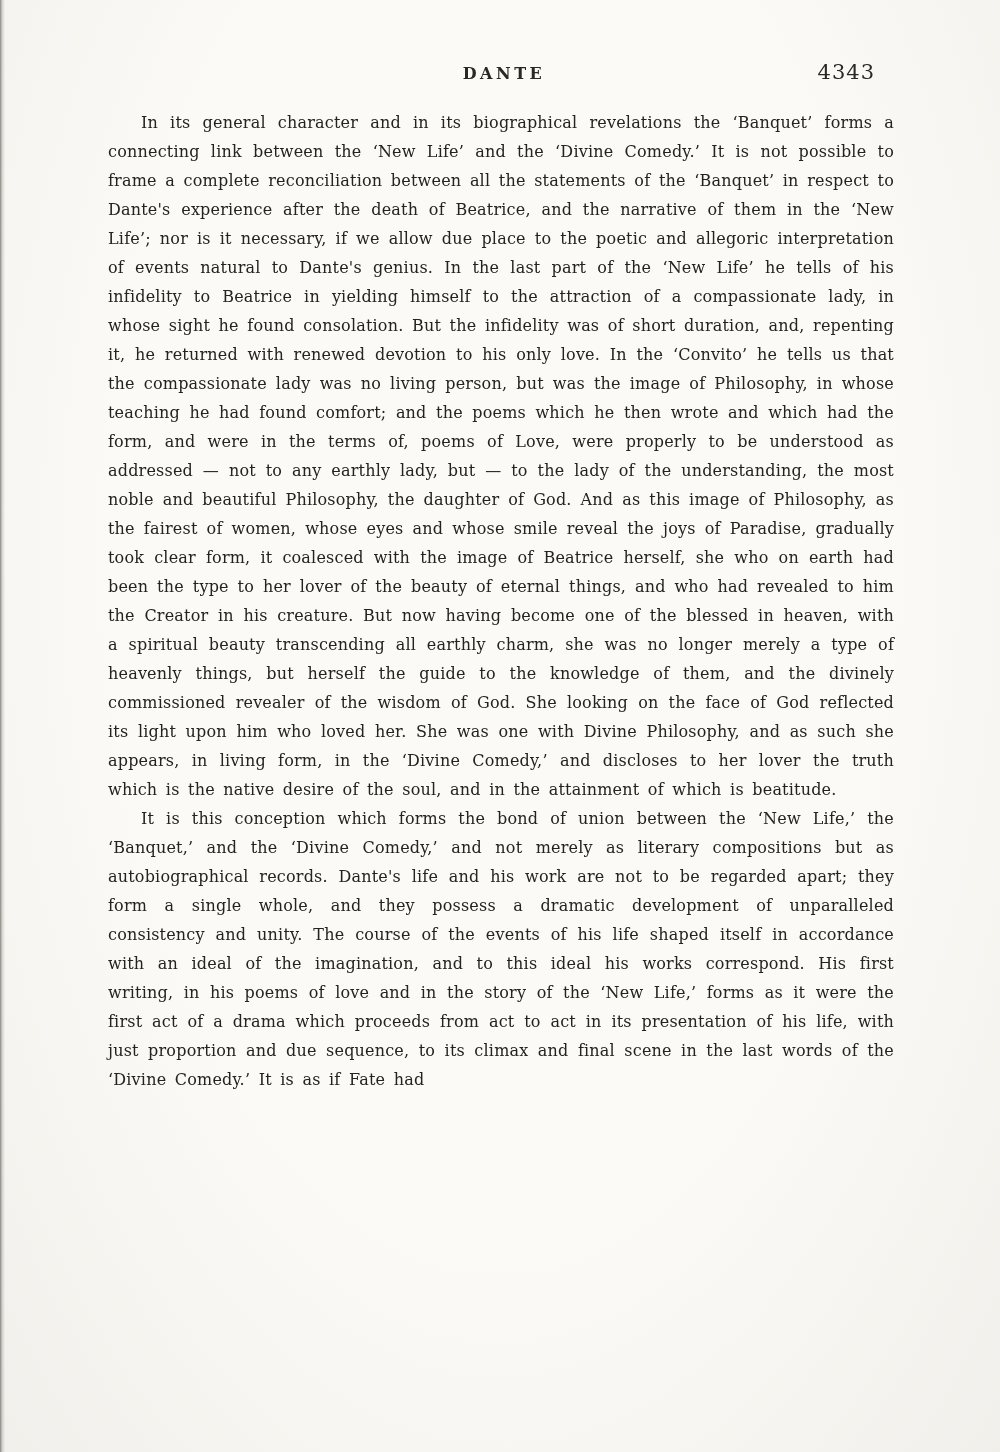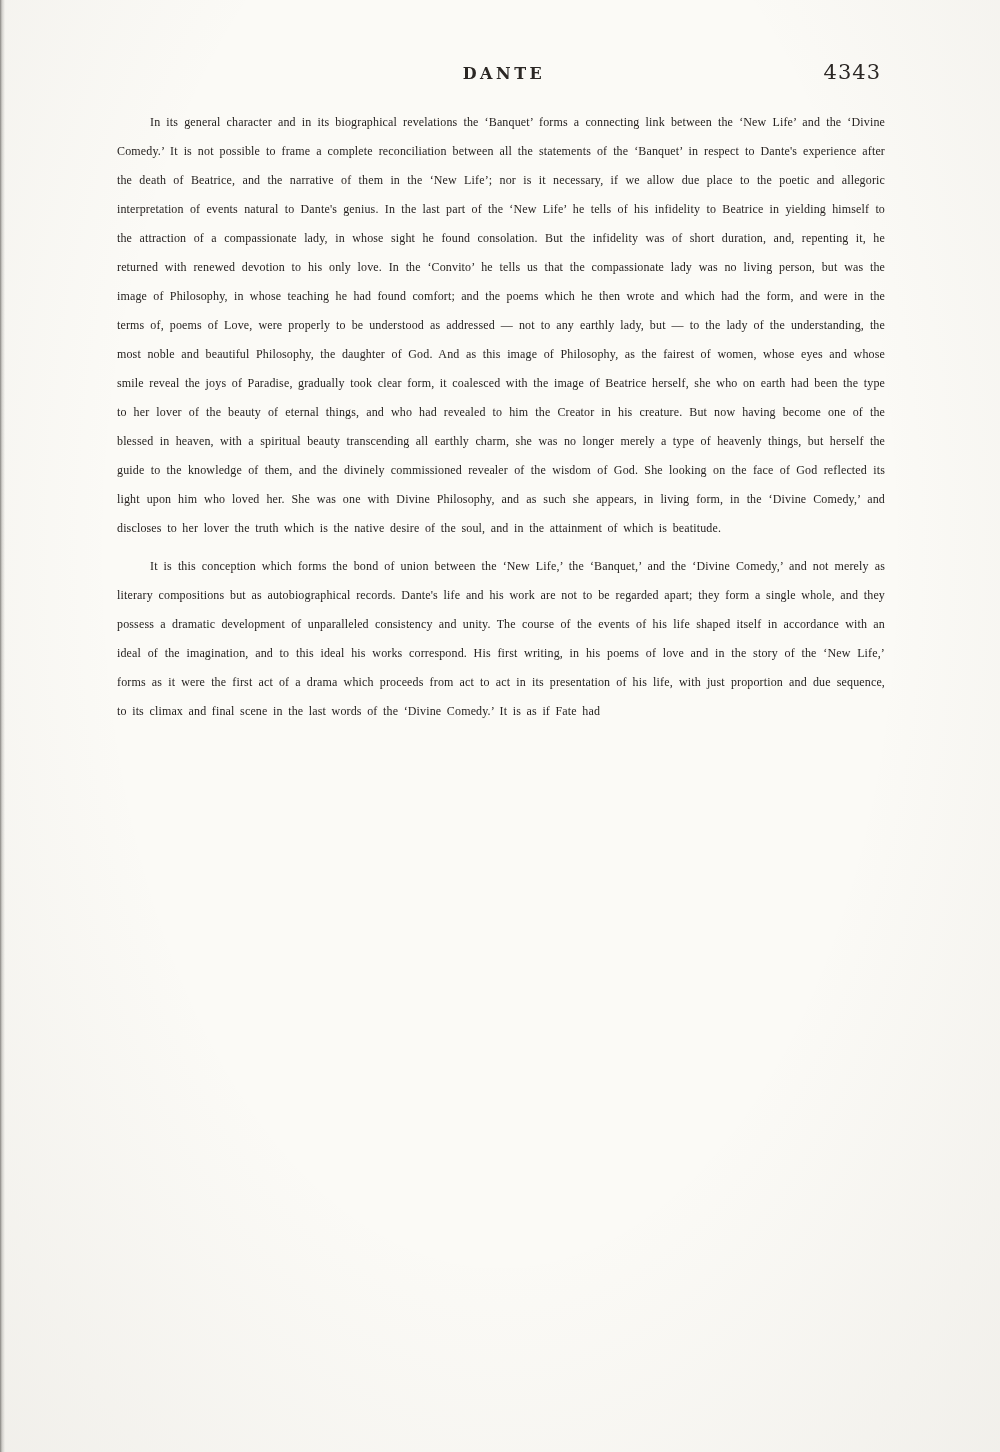--- a/index.html
+++ b/index.html
@@ -40,39 +40,38 @@
     display: block;
     text-align: center;
     font-size: 16px;
     font-weight: 700;
     letter-spacing: 3.5px;
     color: #2b2724;
     padding-left: 8px;
   }
   .page-number {
     position: absolute;
-    right: 119px;
+    right: 125px;
     top: 60px;
     font-size: 21px;
     letter-spacing: 1px;
     color: #2b2724;
   }
   .text-block {
     margin: 16px 106px 0 108px;
   }
   .text-block p {
-    margin: 9px;
+    margin: 0;
     text-align: justify;
     text-indent: 33px;
-    font-size: 12px;
+    font-size: 16px;
     line-height: 29px;
     word-spacing: 0.20em;
     letter-spacing: 0.012em;
     color: #262220;
-    font-family: Liberation Serif, serif;
   }
 </style>
 </head>
 <body>
 
 <div class="page">
   <div class="scan-edge"></div>
 
   <div class="page-header">
     <span class="running-title">DANTE</span>

